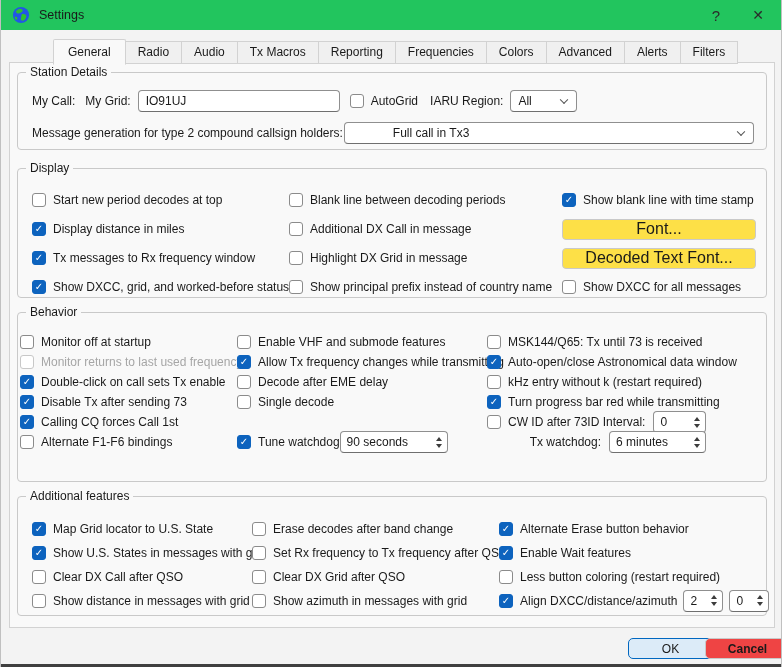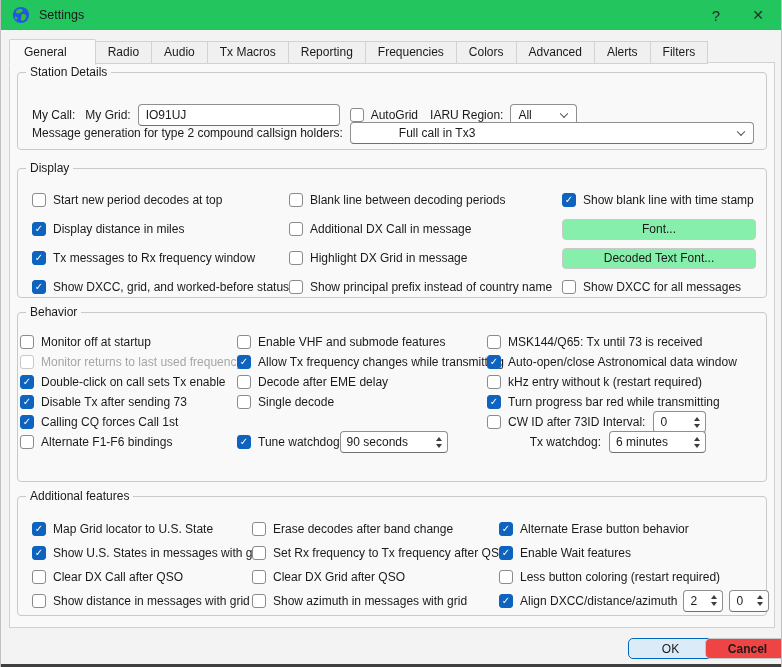--- a/index.html
+++ b/index.html
@@ -19,21 +19,21 @@
   .title{font-size:12.5px;color:var(--text);margin-left:9px;}
   .tb-spacer{flex:1;}
   .tb-btn{width:34px;height:30px;display:flex;align-items:center;justify-content:center;font-size:14px;color:#2b2b2b;cursor:default;}
   .tb-btn.help{font-size:15px;font-weight:400;margin-right:8px;}
   .tb-btn.close{margin-right:6px;}
 
   
   .tabbar{position:absolute;left:8px;top:39px;display:flex;align-items:flex-end;z-index:5;}
   .tab{font-size:12px;color:var(--text);background:#f0f0f0;border:1px solid #d2d2d2;padding:3px 12px 4px 12px;margin-left:-1px;white-space:nowrap;}
   .tab:first-child{margin-left:0;}
-  .tab.active{background:var(--pane-bg);padding:5px 28px 5px 14px;margin-bottom:-1px;border-bottom:1px solid var(--pane-bg);border-radius:2px 2px 0 0;z-index:6;}
+  .tab.active{background:var(--pane-bg);padding:5px 14px 5px 14px;margin-bottom:-1px;border-bottom:1px solid var(--pane-bg);border-radius:2px 2px 0 0;z-index:6;margin-left:44px;}
 
   
   .pane{position:absolute;left:8px;top:62px;width:766px;height:566px;background:var(--pane-bg);border:1px solid #d2d2d2;}
 
   
   .group{position:absolute;border:1px solid var(--border);border-radius:4px;}
   .legend{position:absolute;top:-8px;left:8px;background:var(--pane-bg);padding:0 4px;font-size:12px;color:var(--text);white-space:nowrap;}
   #g-station{left:16px;top:72px;width:750px;height:78px;}
   #g-display{left:16px;top:168px;width:750px;height:130px;}
   #g-behavior{left:16px;top:312px;width:750px;height:170px;}
@@ -45,39 +45,39 @@
   .combo{position:relative;padding-right:22px;}
   .chev{position:absolute;right:9px;top:50%;width:6px;height:6px;border-right:1.4px solid #555;border-bottom:1.4px solid #555;transform:translateY(-70%) rotate(45deg);}
 
   .cb{display:inline-flex;align-items:center;gap:7px;font-size:12px;color:var(--text);white-space:nowrap;cursor:default;}
   .cb .box{width:14px;height:14px;flex:0 0 auto;background:#fff;border:1px solid #8b8b8b;border-radius:3px;display:flex;align-items:center;justify-content:center;color:#fff;font-size:10px;line-height:1;}
   .cb.checked .box{background:var(--accent);border-color:var(--accent);}
   .cb.checked .box::after{content:"✓";}
   .cb.disabled .lbl{color:#a6a6a6;}
   .cb.disabled .box{border-color:#c8c8c8;}
 
-  .btn{height:21px;border:1px solid var(--border);border-radius:4px;background:#86efac;font-size:12px;color:var(--text);display:flex;align-items:center;justify-content:center;cursor:default;}
+  .btn{height:21px;border:1px solid var(--border);border-radius:4px;background:#fde047;font-size:16px;color:var(--text);display:flex;align-items:center;justify-content:center;cursor:default;}
 
   .spin{display:inline-flex;align-items:stretch;height:22px;background:#fff;border:1px solid var(--field-border);border-bottom-color:#6f6f6f;border-radius:4px;overflow:hidden;}
   .spin .val{flex:1;font-size:12px;color:var(--text);display:flex;align-items:center;padding:0 6px;white-space:nowrap;}
   .spin .arrows{display:flex;flex-direction:column;align-items:center;justify-content:center;gap:3px;padding:0 5px;}
   .tri-up{width:0;height:0;border-left:3.5px solid transparent;border-right:3.5px solid transparent;border-bottom:4.5px solid #3c3c3c;}
   .tri-down{width:0;height:0;border-left:3.5px solid transparent;border-right:3.5px solid transparent;border-top:4.5px solid #3c3c3c;}
 
   
   .st-row{position:absolute;left:14px;right:12px;display:flex;align-items:center;}
-  .st-row.r1{top:31px;text-align:right;}
+  .st-row.r1{top:17px;text-align:right;}
   .st-row.r2{top:49px;}
   #my-call-input{width:212px;margin-left:7px;}
   #my-grid-label{margin-left:10px;}
   #my-grid-input{width:202px;margin-left:7px;}
   #autogrid-cb{margin-left:10px;}
   #iaru-label{margin-left:12px;}
   #iaru-combo{width:67px;margin-left:7px;}
-  #msggen-combo{flex:1;margin-left:7px;padding-left:48px;}
+  #msggen-combo{flex:1;margin-left:1px;padding-left:48px;}
 
   
   .grid{position:absolute;display:grid;align-items:center;}
   #display-grid{left:14px;top:21px;right:10px;grid-template-columns:257px 273px 1fr;row-gap:9px;grid-auto-rows:20px;}
   #behavior-grid{left:2px;top:19px;right:10px;grid-template-columns:217px 250px 1fr;row-gap:0;grid-auto-rows:20px;}
   #additional-grid{left:14px;top:21px;right:10px;grid-template-columns:220px 247px 1fr;row-gap:3px;grid-auto-rows:21px;}
   .cell-flex{display:flex;align-items:center;}
   .w-spinrow{width:219px;}
   .ml-auto{margin-left:auto;}
   .spin-90{width:113px;margin-left:auto;}

